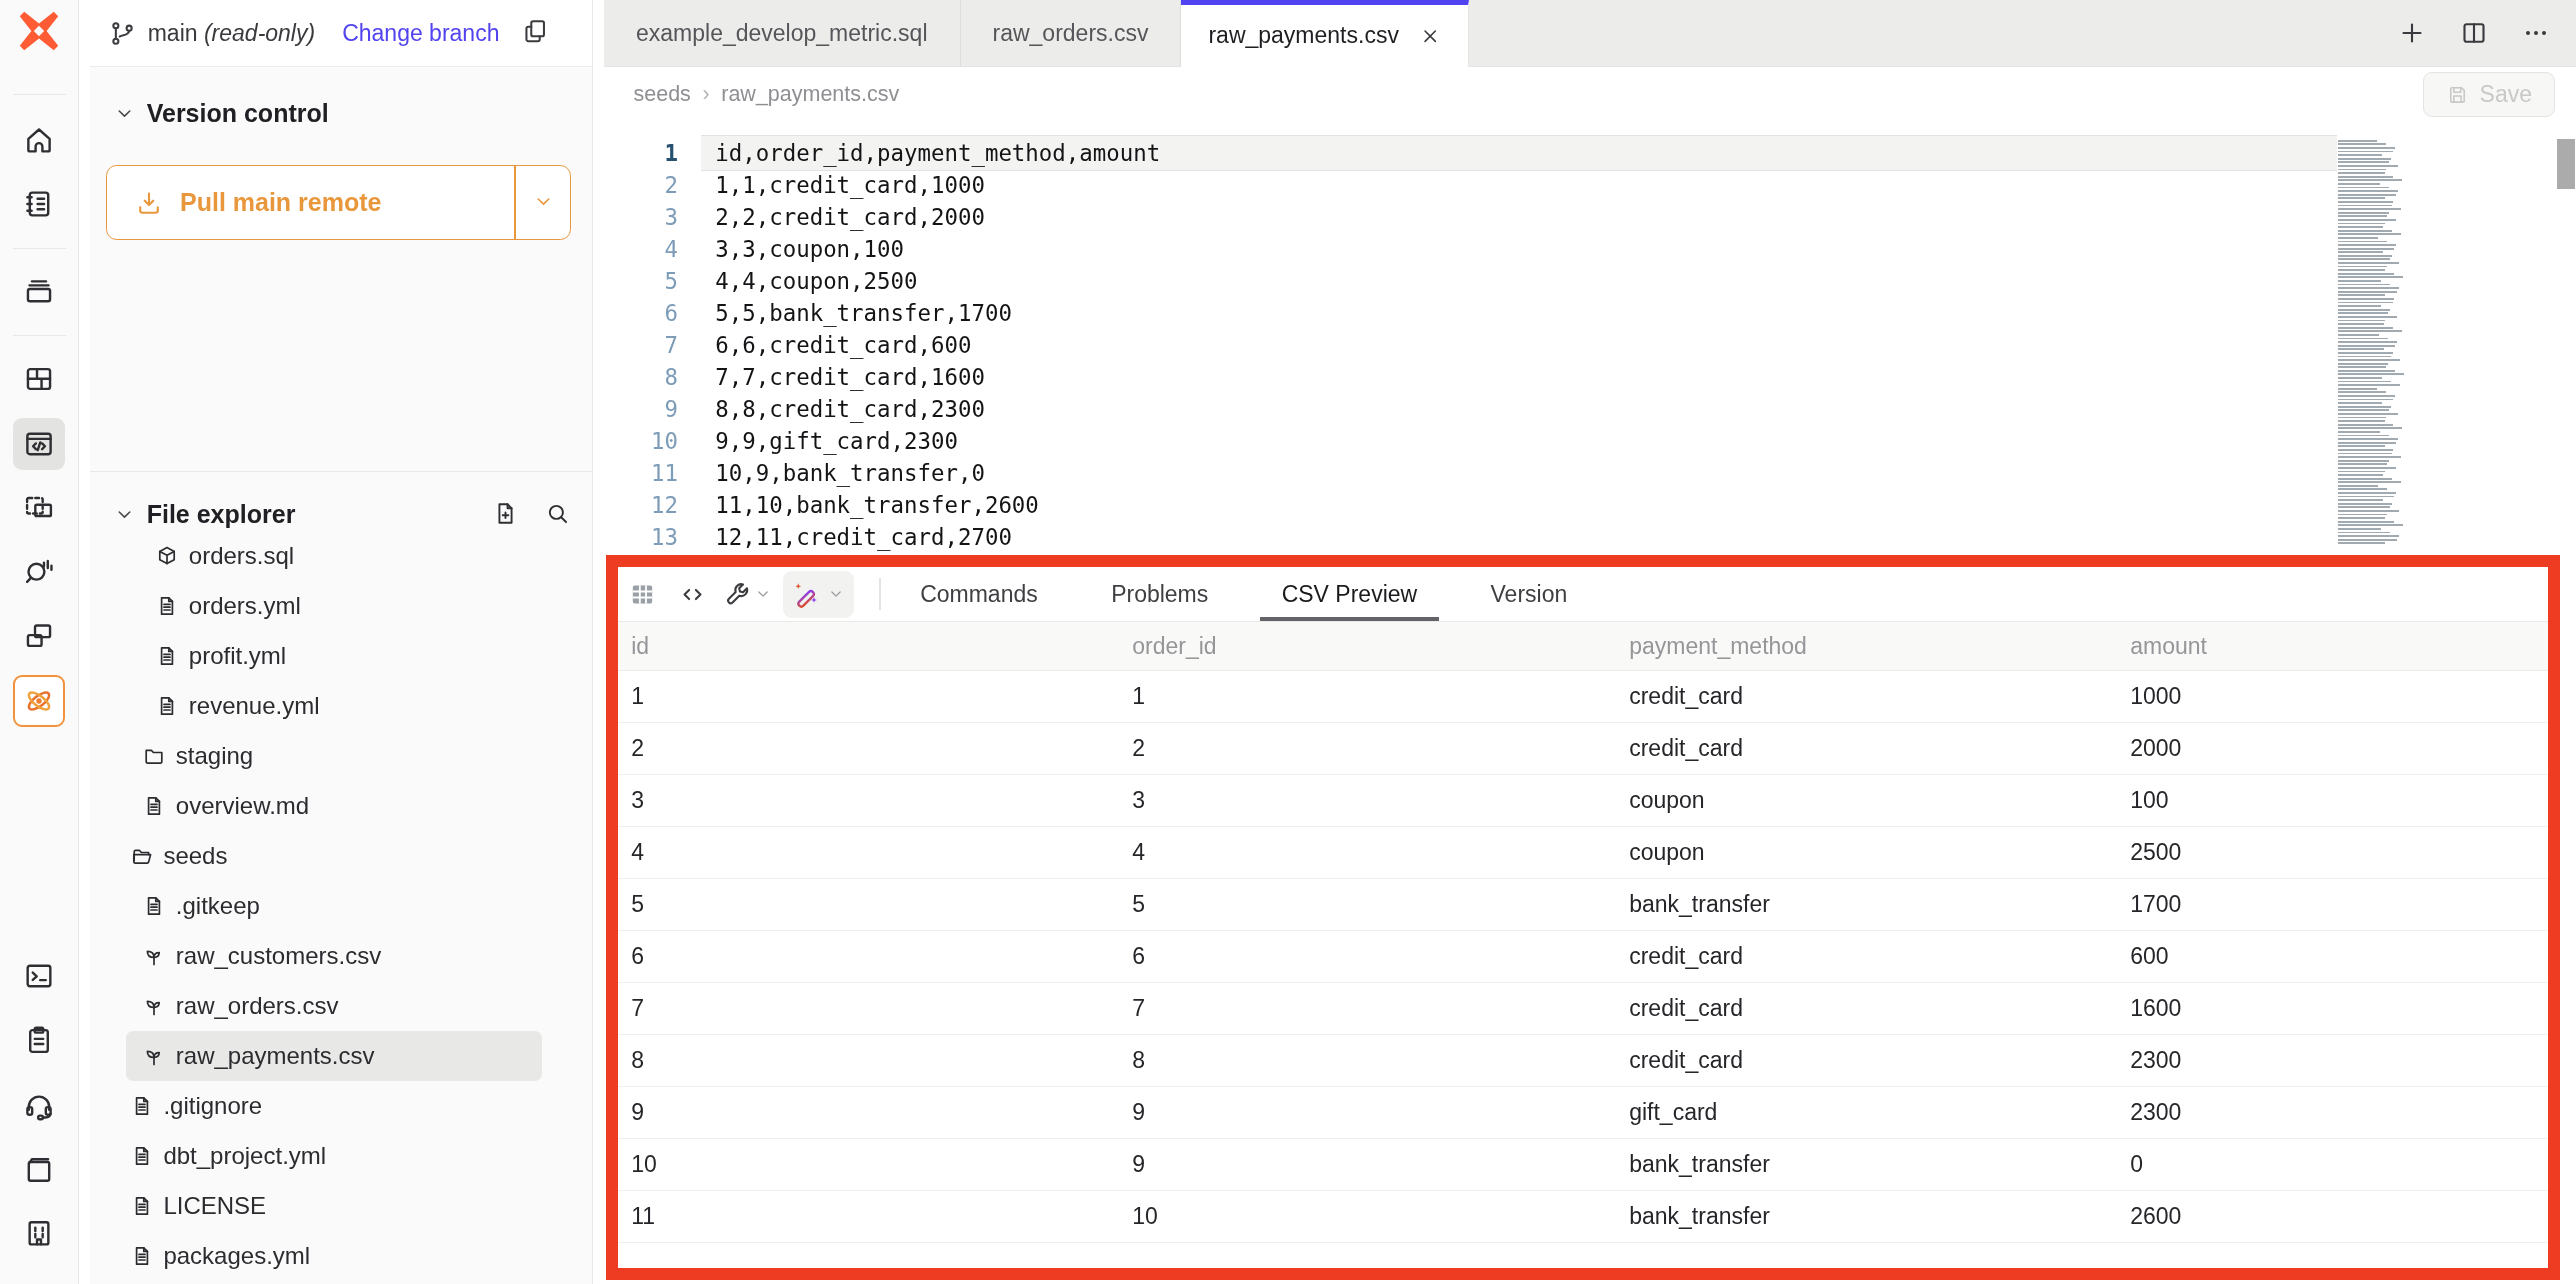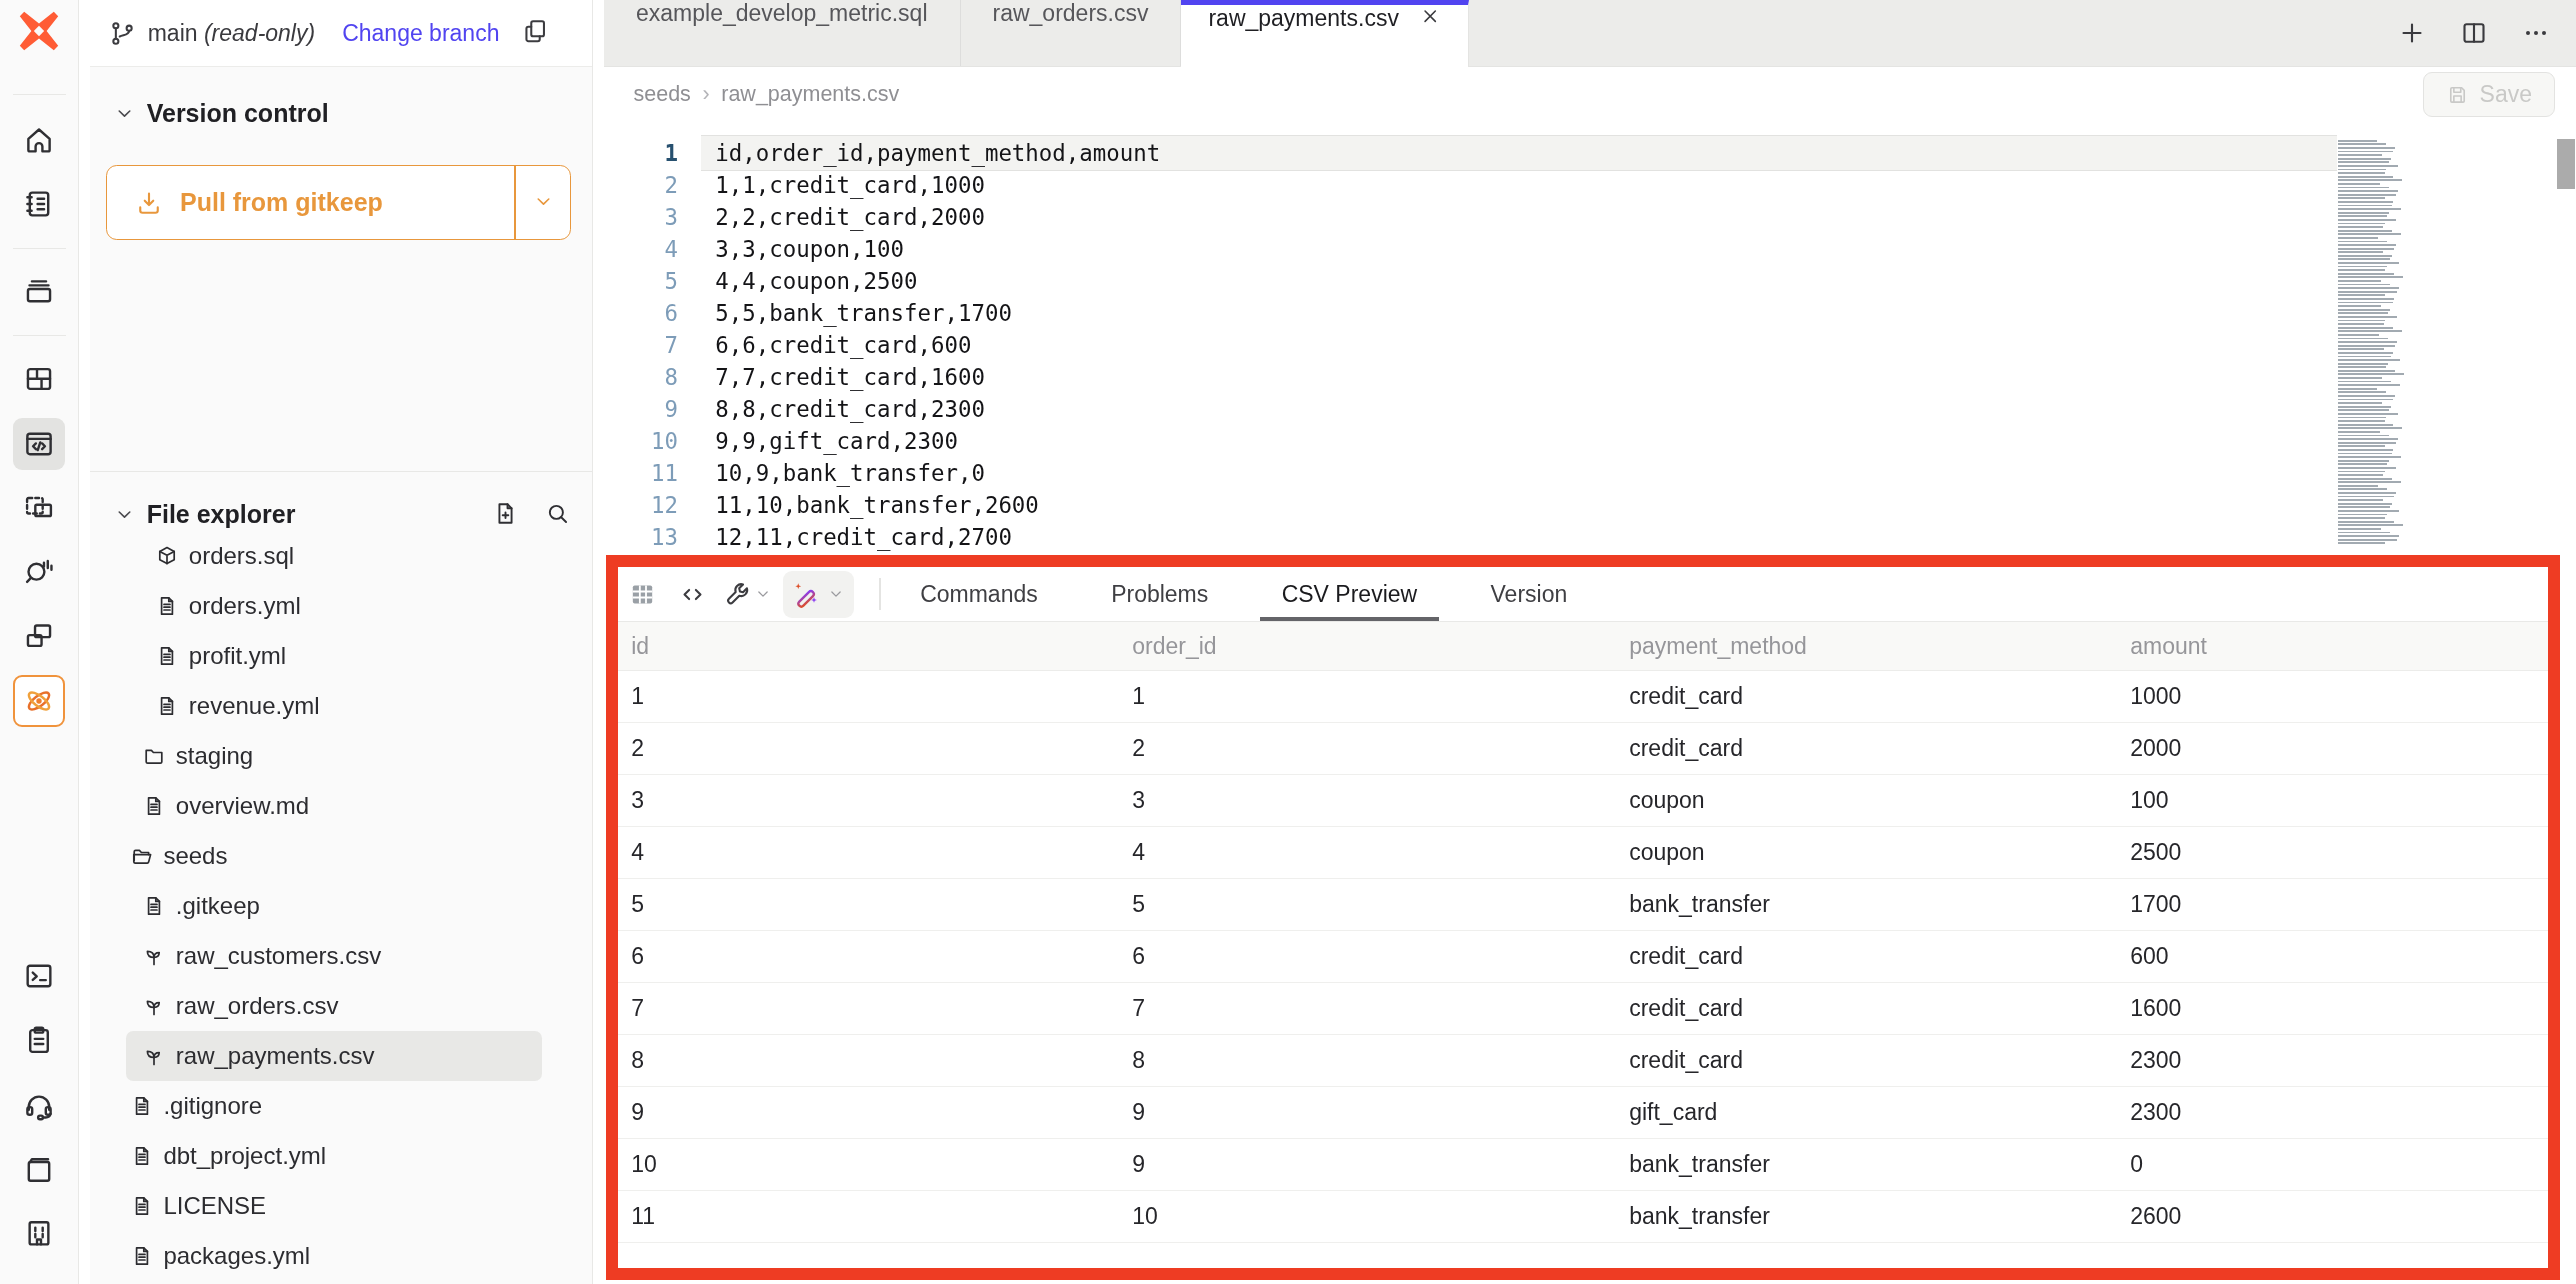--- a/index.html
+++ b/index.html
@@ -49,21 +49,21 @@
   .filelist { position:absolute; top:464px; left:0; right:0; bottom:0; overflow:hidden; }
   .fitem { height:50px; display:flex; align-items:center; font-size:24px; color:#2c2c30; margin:0 50px 0 36px; border-radius:7.2px; cursor:pointer; }
   .fitem .ficon { display:flex; flex:none; color:#2c2c30; }
   .fitem .ficon svg { width:24px; height:24px; }
   .fitem .flabel { margin-left:9.8px; white-space:nowrap; }
   .fitem.selected { background:#e8e8e6; }
 
   
   .main { flex:1; display:flex; flex-direction:column; min-width:0; }
   .tabbar { height:67px; flex:none; background:#ececea; display:flex; align-items:stretch; border-bottom:0.9px solid #e4e4e2; }
-  .etab { display:flex; padding:0 32px; font-size:23px; color:#56565a; border-right:0.9px solid #dddddc; cursor:pointer; white-space:nowrap; }
+  .etab { display:flex; align-items:center; padding:0 32px; font-size:23px; color:#56565a; border-right:0.9px solid #dddddc; cursor:pointer; white-space:nowrap; }
   .etab.active { background:#fff; color:#1f1f23; border-top:5.4px solid var(--purple); border-right:0.9px solid #e4e4e2; margin-bottom:-0.9px; padding:0 27px; }
   .etab .closex { display:flex; margin-left:19.7px; color:#3a3a3e; }
   .etab .closex svg { width:22.4px; height:22.4px; }
   .tab-actions { margin-left:auto; display:flex; align-items:center; gap:32px; padding-right:25px; color:#3a3a3e; }
   .tab-actions button { background:none; border:none; color:inherit; cursor:pointer; display:flex; padding:0; }
   .tab-actions svg { width:30px; height:30px; }
 
   .crumbbar { height:54px; flex:none; background:#fff; display:flex; align-items:center; padding-left:29.5px; position:relative; }
   .crumb { font-size:21.5px; color:#8f8f93; display:flex; align-items:center; gap:11.6px; }
   .crumb .csep { color:#b4b4b8; font-size:21.5px; }
@@ -275,21 +275,21 @@
       </div>
 
       <div class="pullbtn">
         <span class="pull-main">
             <span id="pullIcon" style="display:flex">
               <svg viewBox="0 0 24 24" fill="none" stroke="currentColor" stroke-width="1.7" stroke-linecap="round" stroke-linejoin="round">
                 <path d="M12 4.5v8.8M8.6 10.2l3.4 3.4 3.4-3.4"></path>
                 <path d="M5 15.5v2.5a1.8 1.8 0 0 0 1.8 1.8h10.4a1.8 1.8 0 0 0 1.8-1.8v-2.5"></path>
               </svg>
             </span>
-            <span>Pull from gitkeep</span>
+            <span>Pull main remote</span>
           </span>
         <span class="pull-div"></span>
         <span class="pull-caret">
             <span id="pullChev"><svg viewBox="0 0 24 24" fill="none" stroke="currentColor" stroke-width="1.7" stroke-linecap="round" stroke-linejoin="round">
                 <path d="M6.5 9.4 12 14.8l5.5-5.4"></path>
               </svg></span>
           </span>
       </div>
 
       <div class="section-divider"></div>

